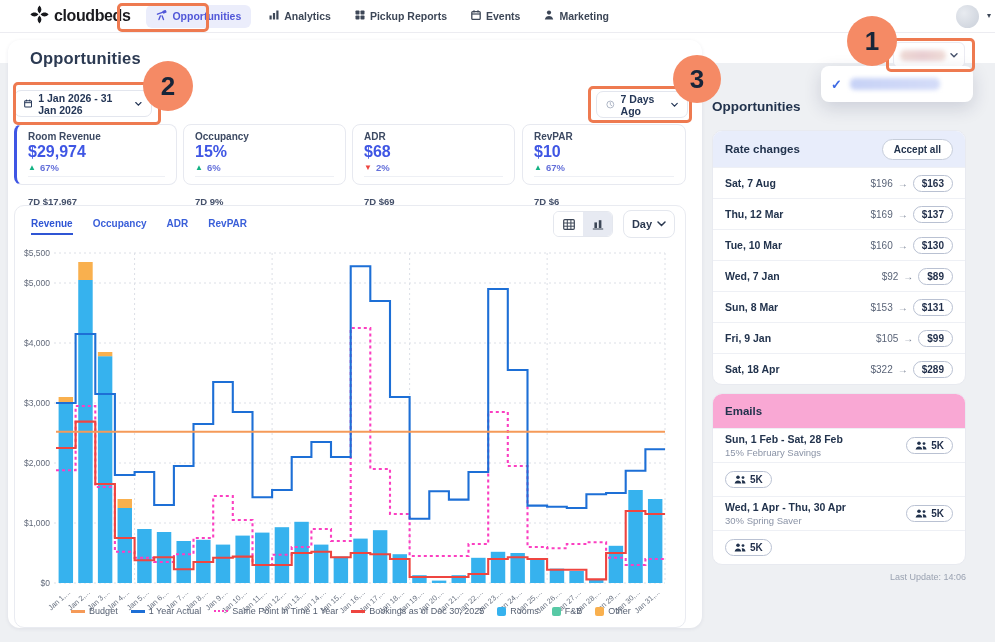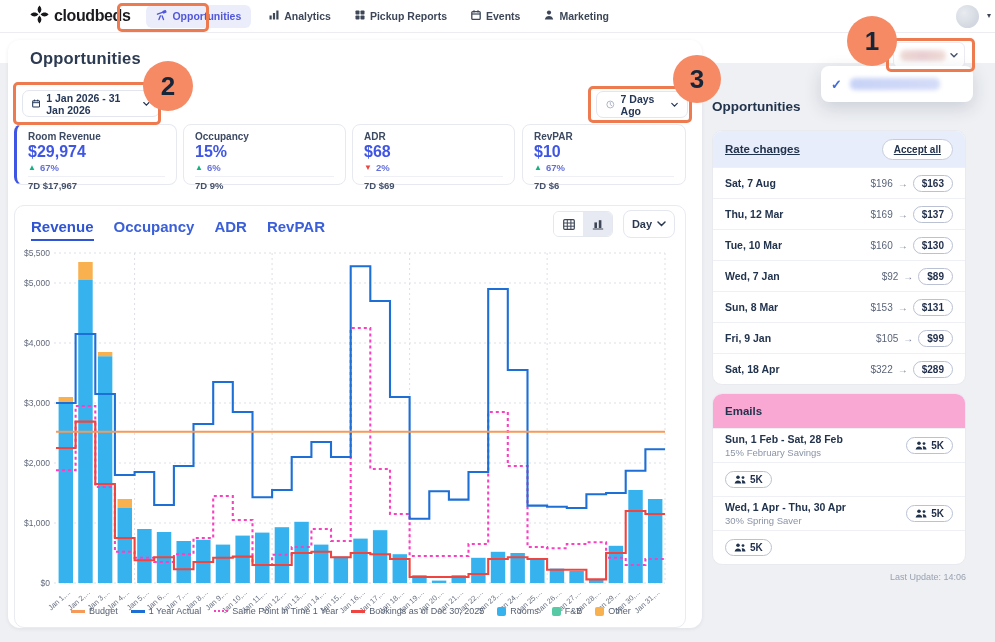--- a/index.html
+++ b/index.html
@@ -29,21 +29,21 @@
 
   
   .header-band { left: 0; top: 33px; width: 995px; height: 30px; background: #fff; }
   .left-card { left: 8px; top: 40px; width: 694px; height: 588px; background: #fff; border-radius: 12px;
     box-shadow: 0 1px 4px rgba(25,35,65,.07); }
   .page-title { left: 22px; top: 9px; font-size: 16.5px; font-weight: 700; color: #2c3a52; letter-spacing: .2px; }
 
   
   .selector { display: flex; align-items: center; gap: 6px; background: #fff; border: 1px solid #e3e6ee;
     border-radius: 7px; font-size: 10.5px; font-weight: 700; color: #253757; padding: 0 9px; height: 27px; cursor: pointer; }
-  .date-selector { left: 14px; top: 50px; width: 138px; }
+  .date-selector { left: 6px; top: 50px; width: 138px; }
   .cmp-selector { left: 588px; top: 51px; width: 92px; color: #55617a; }
 
   
   .ann-box { border: 3px solid #ee7a50; border-radius: 5px; background: transparent; z-index: 50; pointer-events: none; }
   .callout { width: 50px; height: 50px; border-radius: 50%; background: #f58a65; color: #172539;
     font-size: 26px; font-weight: 700; display: flex; align-items: center; justify-content: center; z-index: 60; }
 
   
   .prop-selector { left: 893px; top: 42px; width: 72px; height: 26px; background: #fff; border: 1px solid #ebebf2;
     border-radius: 6px; display: flex; align-items: center; justify-content: space-between; padding: 0 6px; z-index: 40; cursor: pointer; }
@@ -58,45 +58,45 @@
   .kpi-card { position: absolute; top: 84px; width: 163px; height: 61px; background: #fff; border: 1px solid #e7e9f0;
     border-radius: 8px; padding: 6px 11px 0 11px; cursor: pointer; }
   .kpi-card.accent { border-left: 3px solid #3f56e4; }
   .kpi-label { font-size: 10px; color: #3d4a63; font-weight: 600; }
   .kpi-value { font-size: 16px; font-weight: 800; color: #3f56e4; margin-top: 1px; }
   .kpi-delta { display: flex; align-items: center; gap: 4px; font-size: 9.5px; font-weight: 700; margin-top: 1px;
     padding-bottom: 3px; border-bottom: 1px solid #eef0f5; }
   .kpi-card .tri { font-size: 8px; }
   .kpi-card.up .tri { color: #13b284; } .kpi-card.down .tri { color: #ee4540; }
   .kpi-delta .pct { color: #6470da; }
-  .kpi-prev { font-size: 9.5px; color: #44506a; font-weight: 700; margin-top: 3px; }
+  .kpi-prev { font-size: 9.5px; color: #44506a; font-weight: 700; margin-top: 19px; }
 
   
   .chart-card { left: 6px; top: 165px; width: 672px; height: 423px; background: #fff; border: 1px solid #e9ebf1; border-radius: 10px; }
   .tabs { position: absolute; left: 16px; top: 12px; display: flex; gap: 20px; }
-  .tab { font-size: 15px; font-weight: 700; color: #3a5fd9; padding-bottom: 4px; cursor: pointer; }
+  .tab { font-size: 10px; font-weight: 700; color: #3a5fd9; padding-bottom: 4px; cursor: pointer; }
   .tab.active { color: #2f55d4; border-bottom: 2px solid #2f55d4; }
   .view-toggle { position: absolute; left: 538px; top: 5px; width: 60px; height: 26px; border: 1px solid #e4e7ee;
     border-radius: 6px; display: flex; overflow: hidden; }
   .view-toggle .seg { width: 50%; display: flex; align-items: center; justify-content: center; cursor: pointer; background: #fff; }
   .view-toggle .seg.sel { background: #e7eaf2; }
   .period-btn { position: absolute; left: 608px; top: 4px; width: 52px; height: 28px; border: 1px solid #e4e7ee; border-radius: 8px;
     display: flex; align-items: center; justify-content: center; gap: 5px; font-size: 11px; font-weight: 700; color: #2b3950; cursor: pointer; background:#fff; }
   #chart-svg { position: absolute; left: 0; top: 37px; }
   .legend { position: absolute; left: 0; top: 400px; width: 672px; display: flex; justify-content: center; gap: 13px; z-index: 5; }
   .legend-item { display: flex; align-items: center; gap: 4px; font-size: 9px; color: #566072; white-space: nowrap; }
   .legend-item .sw { display: inline-block; }
 
   
   .panel-title { left: 712px; top: 99px; font-size: 13.5px; font-weight: 800; color: #22334d; }
   .side-card { background: #fff; border: 1px solid #e8eaf0; border-radius: 10px; overflow: hidden; width: 254px; }
   .rate-card { left: 712px; top: 130px; }
   .emails-card { left: 712px; top: 393px; }
   .card-header { height: 36px; display: flex; align-items: center; justify-content: space-between; padding: 0 12px; }
-  .rate-card .card-header { background: #e8edfb; text-decoration: underline; }
+  .rate-card .card-header { background: #e8edfb; }
   .emails-card .card-header { background: #f9a8d4; height: 34px; }
   .card-header .hdr { font-size: 11.5px; font-weight: 800; color: #22334d; }
   .accept-btn { background: #fff; border: 1px solid #c6cdda; border-radius: 13px; font-size: 10px; font-weight: 700;
     color: #22334d; padding: 4px 11px; cursor: pointer; font-family: inherit; }
   .rate-row { height: 31px; display: flex; align-items: center; justify-content: space-between; padding: 0 12px; border-top: 1px solid #eef0f5; }
   .rate-row:first-of-type { border-top: none; }
   .rate-date { font-size: 10.5px; font-weight: 700; color: #22334d; }
   .rate-right { display: flex; align-items: center; gap: 5px; }
   .rate-old { font-size: 10px; color: #5a6478; }
   .rate-arrow { font-size: 10px; color: #7c8598; }

